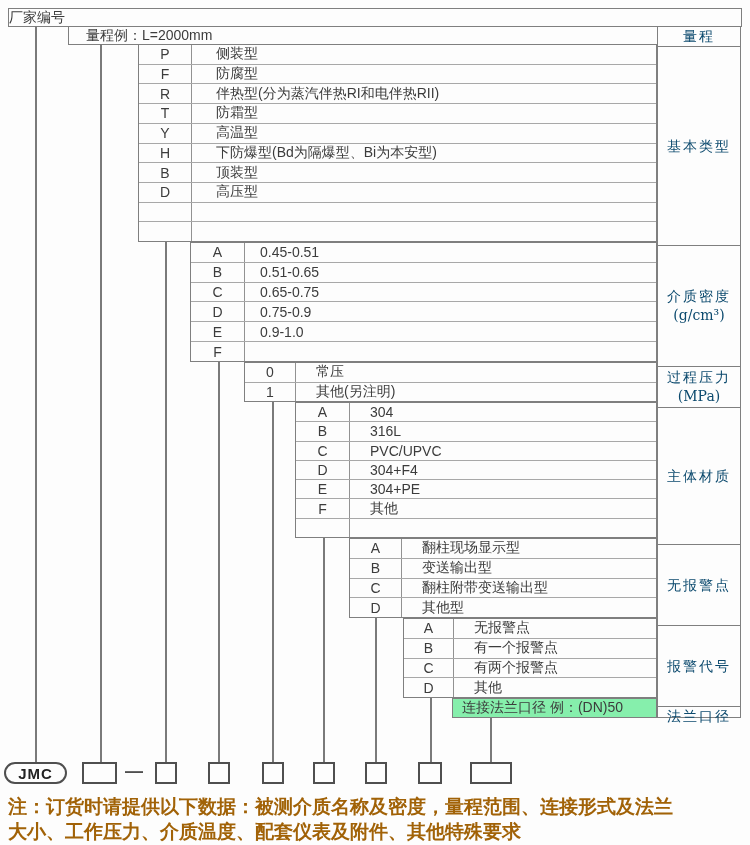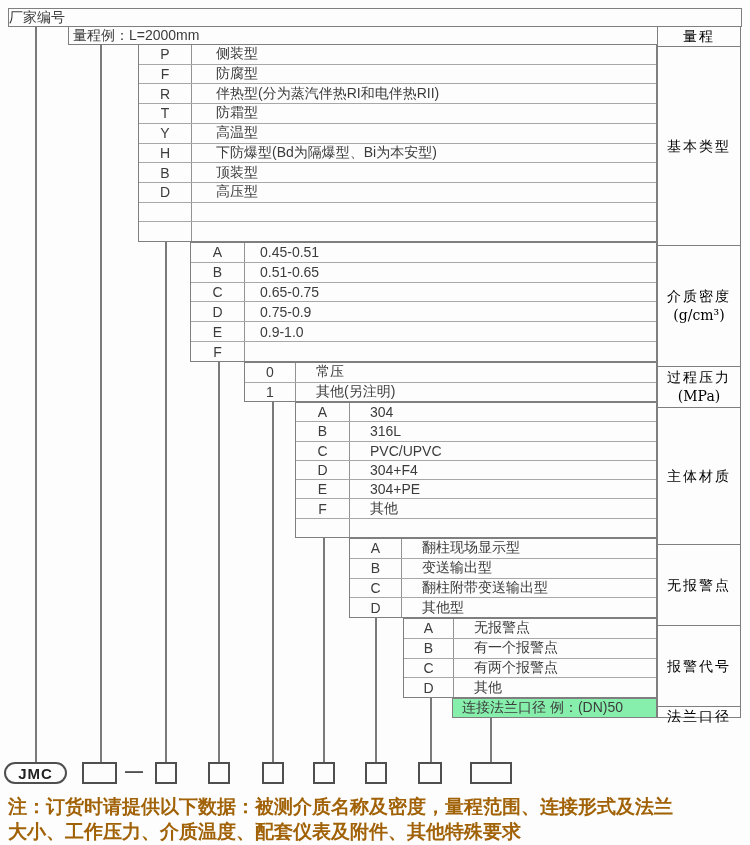--- a/index.html
+++ b/index.html
@@ -6,21 +6,21 @@
   #page{position:relative;width:750px;height:845px;background:#fdfdfd;overflow:hidden;
         font-family:"Liberation Sans", sans-serif;color:#3c3c3c;font-size:14px;}
 
   
   .abs{position:absolute;box-sizing:border-box;}
 
   
   #top-row{left:8px;top:8px;width:734px;height:19px;border:1px solid #7f7f7f;
            display:flex;align-items:center;background:#fdfdfd;}
   #range-row{left:68px;top:26px;width:590px;height:19px;border:1px solid #7f7f7f;
-             display:flex;align-items:center;padding-left:4px;background:#fdfdfd;}
+             display:flex;align-items:center;padding-left:17px;background:#fdfdfd;}
 
   
   .sec{border:1px solid #7f7f7f;display:flex;flex-direction:column;background:#fdfdfd;}
   .sec .row{flex:1;display:flex;min-height:0;}
   .sec .row + .row{border-top:1px solid #a8a8a8;}
   .sec .code{display:flex;align-items:center;justify-content:center;
              border-right:1px solid #929292;flex:none;}
   .sec .desc{flex:1;display:flex;align-items:center;padding-left:20px;}
 
   #s1{left:138px;top:44px;width:519px;height:198px;}
@@ -34,21 +34,21 @@
   #s5{left:349px;top:538px;width:308px;height:80px;}
   #s5 .code{width:51px;}
   #s6{left:403px;top:618px;width:254px;height:80px;}
   #s6 .code{width:49px;}
   #s7{left:452px;top:698px;width:205px;height:20px;border:1px solid #7f7f7f;
       display:flex;align-items:center;padding-left:9px;background:#86efac;}
 
   
   #rcol{left:657px;top:26px;width:84px;height:692px;border:1px solid #7f7f7f;
         display:flex;flex-direction:column;background:#fdfdfd;
-        font-family:"DejaVu Serif", serif;color:#000000;}
+        font-family:"DejaVu Serif", serif;color:#0c4a6e;}
   .rcell{flex:none;display:flex;flex-direction:column;align-items:center;justify-content:center;
          letter-spacing:2px;text-align:center;line-height:19px;}
   .rcell + .rcell{border-top:1px solid #7f7f7f;}
   .rcell .sub{letter-spacing:0;}
 
   
   .vline{width:1.5px;background:#7a7a7a;}
 
   
   .bbox{top:762px;height:22px;border:2px solid #4f4f4f;background:#fdfdfd;}

